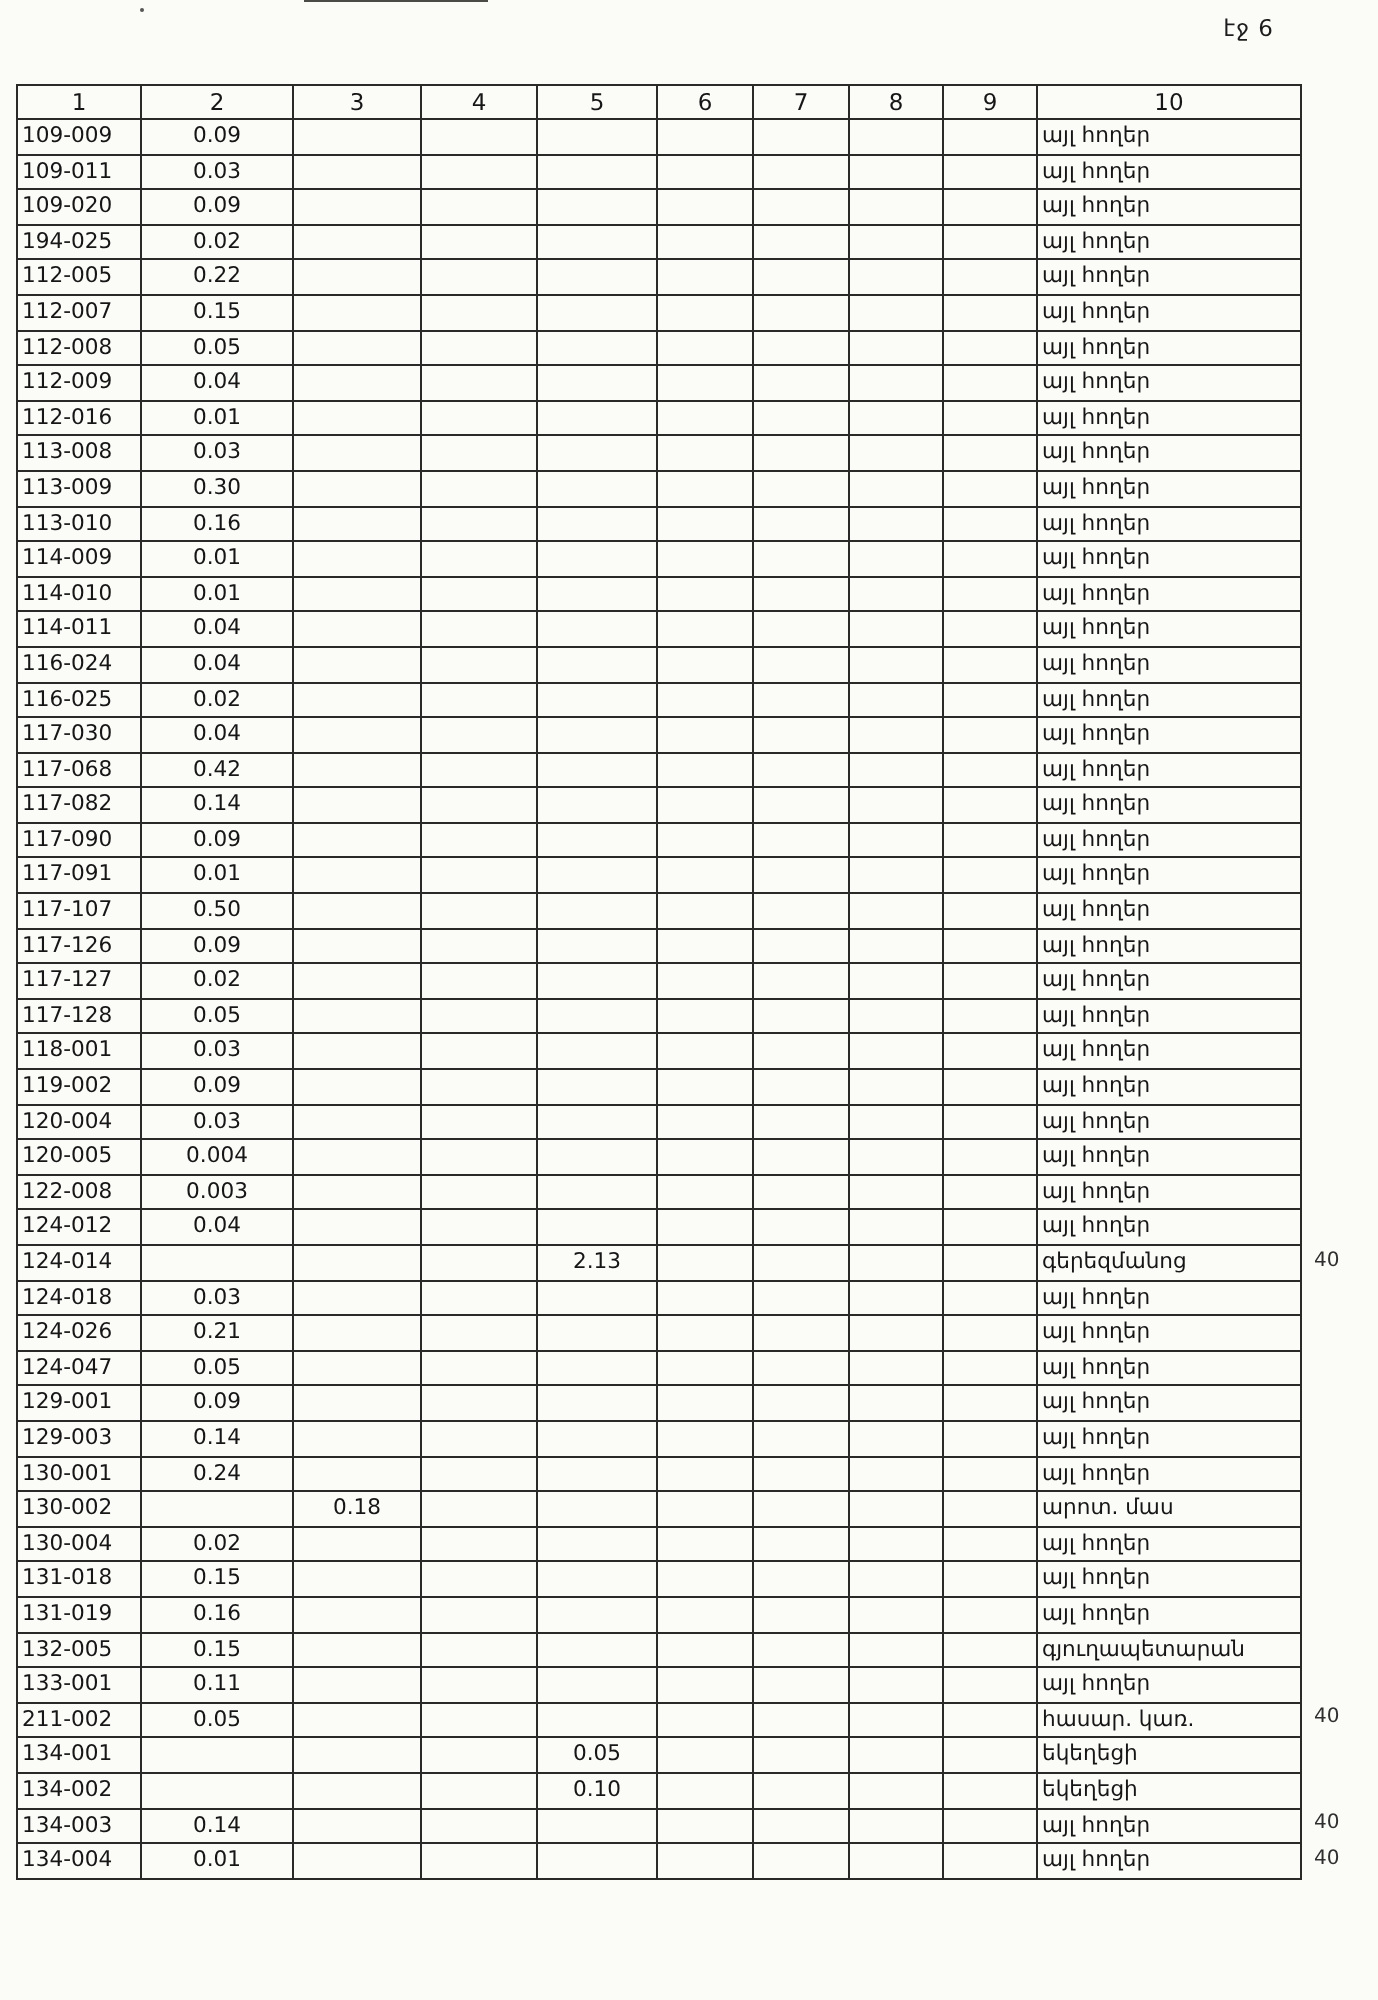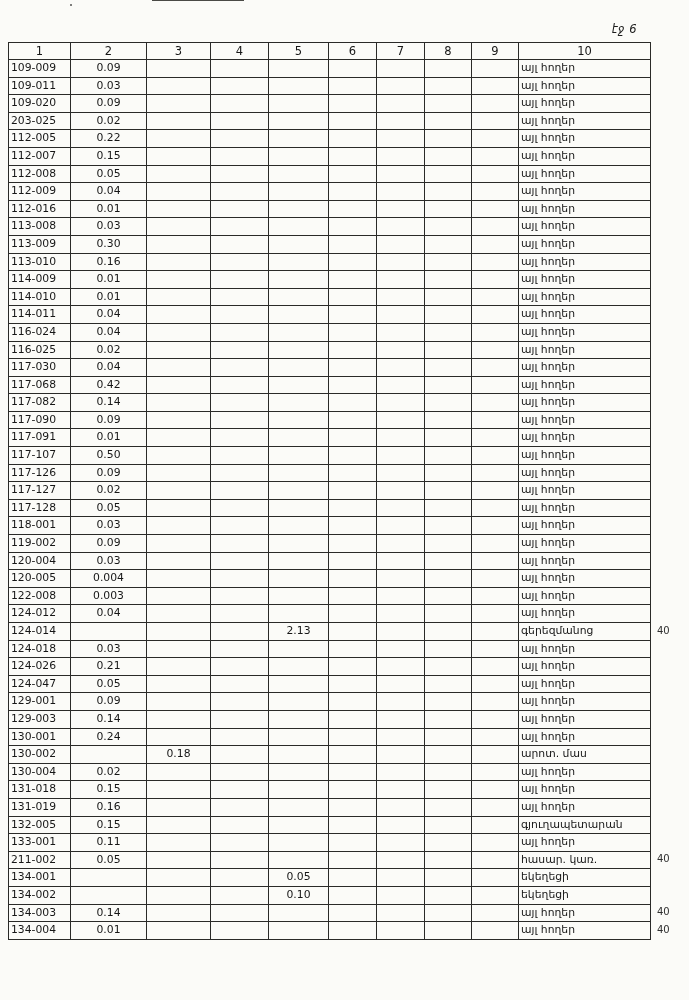--- a/index.html
+++ b/index.html
@@ -13,26 +13,25 @@
     overflow: hidden;
   }
   .sheet {
     position: absolute;
     inset: 0;
     width: 689px;
     height: 1000px;
   }
   .page-label {
     position: absolute;
-    top: 22px;
+    top: 7px;
     right: 52px;
     font-size: 11.5px;
     color: #1c1c1c;
     letter-spacing: 0.5px;
-    font-style: italic;
   }
   .table-wrap {
     position: absolute;
     left: 8px;
     top: 42px;
     width: 644px;
   }
   table.land-table {
     border-collapse: collapse;
     table-layout: fixed;
@@ -163,21 +162,21 @@
             <td class="c3"></td>
             <td class="c4"></td>
             <td class="c5"></td>
             <td class="c6"></td>
             <td class="c7"></td>
             <td class="c8"></td>
             <td class="c9"></td>
             <td class="c10">այլ հողեր</td>
           </tr>
           <tr>
-            <td class="c1">203-025</td>
+            <td class="c1">194-025</td>
             <td class="c2">0.02</td>
             <td class="c3"></td>
             <td class="c4"></td>
             <td class="c5"></td>
             <td class="c6"></td>
             <td class="c7"></td>
             <td class="c8"></td>
             <td class="c9"></td>
             <td class="c10">այլ հողեր</td>
           </tr>

